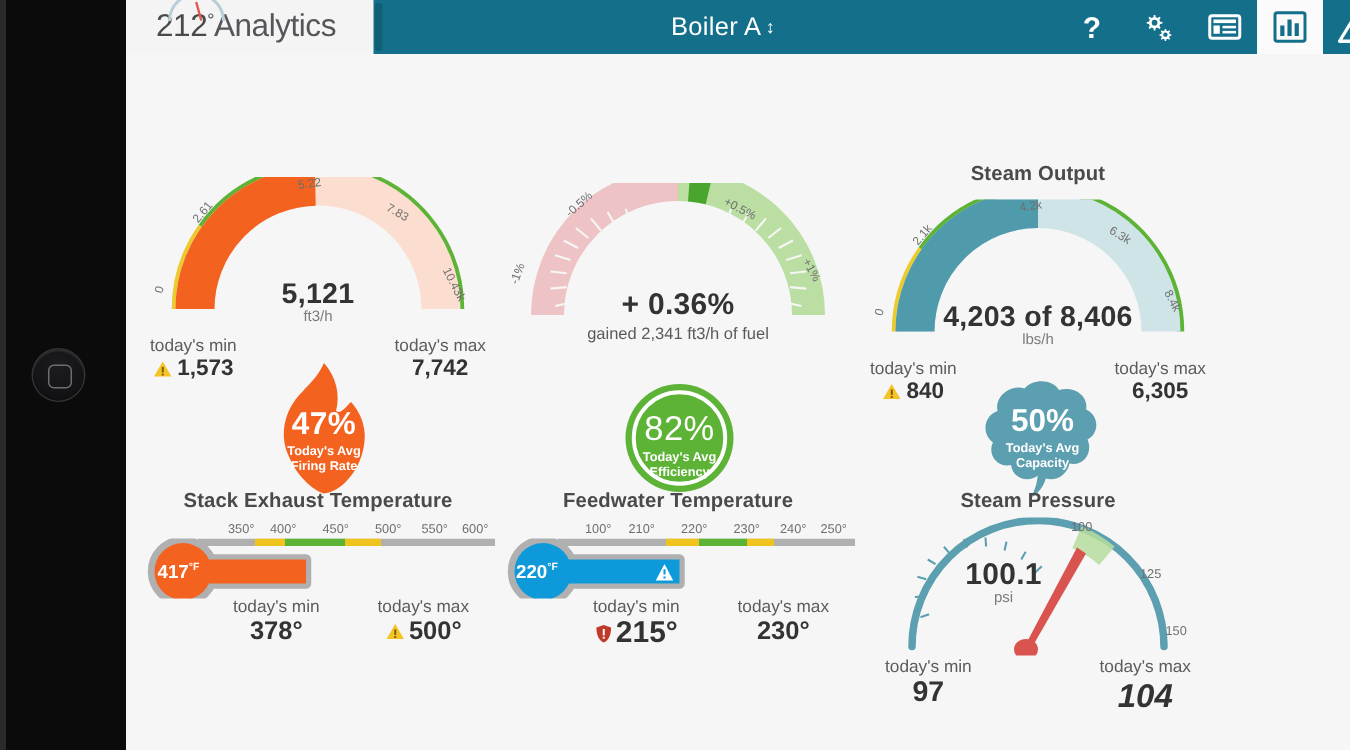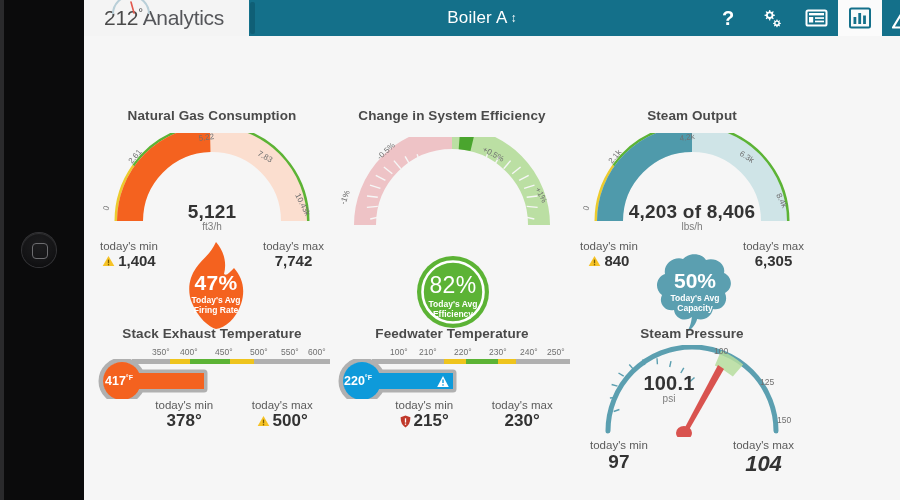--- a/index.html
+++ b/index.html
@@ -152,21 +152,20 @@
             <circle cx="11" cy="6" r="4.6"></circle>
             <path d="M1.8 20.5 C2.4 14.2 6.4 12 11 12 C15.6 12 19.6 14.2 20.2 20.5 Z"></path>
           </svg>
         </div>
       </div>
     </div>
 
     <div class="body">
 
       <div class="panel" style="left:8px; top:72px; width:240px;">
-        <div class="ptitle">Natural Gas Consumption</div>
 
         <svg width="240" height="92" viewBox="0 0 240 92" style="display:block;margin-top:10px;">
 
           <path d="M25 88 A95 95 0 0 1 42.5 33.2" fill="none" stroke="#eccb2e" stroke-width="5" stroke-linecap="butt"></path>
           <path d="M42.5 33.2 A95 95 0 0 1 215 88" fill="none" stroke="#5cb335" stroke-width="5"></path>
 
           <path d="M38 88 A82 82 0 0 1 202 88" fill="none" stroke="#fbdecf" stroke-width="26"></path>
 
           <path d="M38 88 A82 82 0 0 1 118.2 6.1" fill="none" stroke="#f4621f" stroke-width="26"></path>
 
@@ -182,21 +181,21 @@
 
         <div style="display:flex;justify-content:space-between;margin-top:8px;padding:0 8px;">
           <div>
             <div class="mm-label">today's min</div>
             <div class="mm-val">
               <svg class="warn" viewBox="0 0 14 13">
                 <path d="M7 1 L13.3 12 L0.7 12 Z" fill="#f6c326"></path>
                 <rect x="6.3" y="5" width="1.4" height="4" fill="#7a5c00"></rect>
                 <rect x="6.3" y="9.8" width="1.4" height="1.4" fill="#7a5c00"></rect>
               </svg>
-              <span>1,404</span>
+              <span>1,573</span>
             </div>
           </div>
           <div>
             <div class="mm-label">today's max</div>
             <div class="mm-val">7,742</div>
           </div>
         </div>
 
         <div style="position:absolute; left:88px; top:133px; width:72px; height:90px;">
           <svg width="72" height="90" viewBox="0 0 72 90">
@@ -206,21 +205,20 @@
           </svg>
           <div class="flame-txt" style="top:30px;">
             <div class="flame-pct">47%</div>
             <div class="flame-sub">Today's Avg</div>
             <div class="flame-sub">Firing Rate</div>
           </div>
         </div>
       </div>
 
       <div class="panel" style="left:248px; top:72px; width:240px;">
-        <div class="ptitle">Change in System Efficiency</div>
 
         <svg width="240" height="92" viewBox="0 0 240 92" style="display:block;margin-top:14px;">
           <defs>
             <pattern id="segs" width="7" height="7" patternUnits="userSpaceOnUse">
               <rect width="5.4" height="7" fill="#fff"></rect>
             </pattern>
             <mask id="segmask">
               <rect width="240" height="92" fill="#fff"></rect>
             </mask>
           </defs>
@@ -255,20 +253,22 @@
           </g>
 
           <path d="M127.5 1.3 A87 87 0 0 1 141.0 3.4" fill="none" stroke="#4aa52e" stroke-width="22"></path>
 
           <text class="tick" x="13" y="68" transform="rotate(-70 13 68)">-1%</text>
           <text class="tick" x="48" y="23" transform="rotate(-42 48 23)">-0.5%</text>
           <text class="tick" x="150" y="14" transform="rotate(28 150 14)">+0.5%</text>
           <text class="tick" x="203" y="52" transform="rotate(62 203 52)">+1%</text>
         </svg>
 
+        <div class="bigval" style="margin-top:-22px;font-size:20px;">+ 0.36%</div>
+        <div class="subnote" style="margin-top:2px;">gained 2,341 ft3/h of fuel</div>
 
         <div style="position:absolute; left:84px; top:147px; width:74px; height:74px;">
           <svg width="74" height="74" viewBox="0 0 74 74">
             <circle cx="37" cy="37" r="36" fill="#5cb335"></circle>
             <circle cx="37" cy="37" r="30.5" fill="none" stroke="#ffffff" stroke-width="2.6"></circle>
           </svg>
           <div style="position:absolute;left:0;right:0;top:17px;">
             <div class="circ-pct">82%</div>
             <div class="circ-sub">Today's Avg</div>
             <div class="circ-sub">Efficiency</div>
@@ -403,21 +403,21 @@
           </svg>
 
           <div style="position:absolute; left:12px; top:27px; color:#fff; font-size:12.5px; font-weight:bold;">
             <span>220</span><span style="font-size:7px;vertical-align:super;">°F</span>
           </div>
         </div>
 
         <div style="display:flex;justify-content:space-around;margin-top:-4px;padding-left:44px;">
           <div>
             <div class="mm-label">today's min</div>
-            <div class="mm-val" style="font-size:17px;">
+            <div class="mm-val" style="font-size:20px;">
               <svg class="shield" viewBox="0 0 11 13">
                 <path d="M5.5 0.6 L10.4 2.3 C10.4 7.5 8.6 10.9 5.5 12.4 C2.4 10.9 .6 7.5 .6 2.3 Z" fill="#c0392b"></path>
                 <rect x="4.85" y="3.3" width="1.3" height="4.3" fill="#fff"></rect>
                 <rect x="4.85" y="8.5" width="1.3" height="1.3" fill="#fff"></rect>
               </svg>
               <span>215°</span>
             </div>
           </div>
           <div>
             <div class="mm-label">today's max</div>

